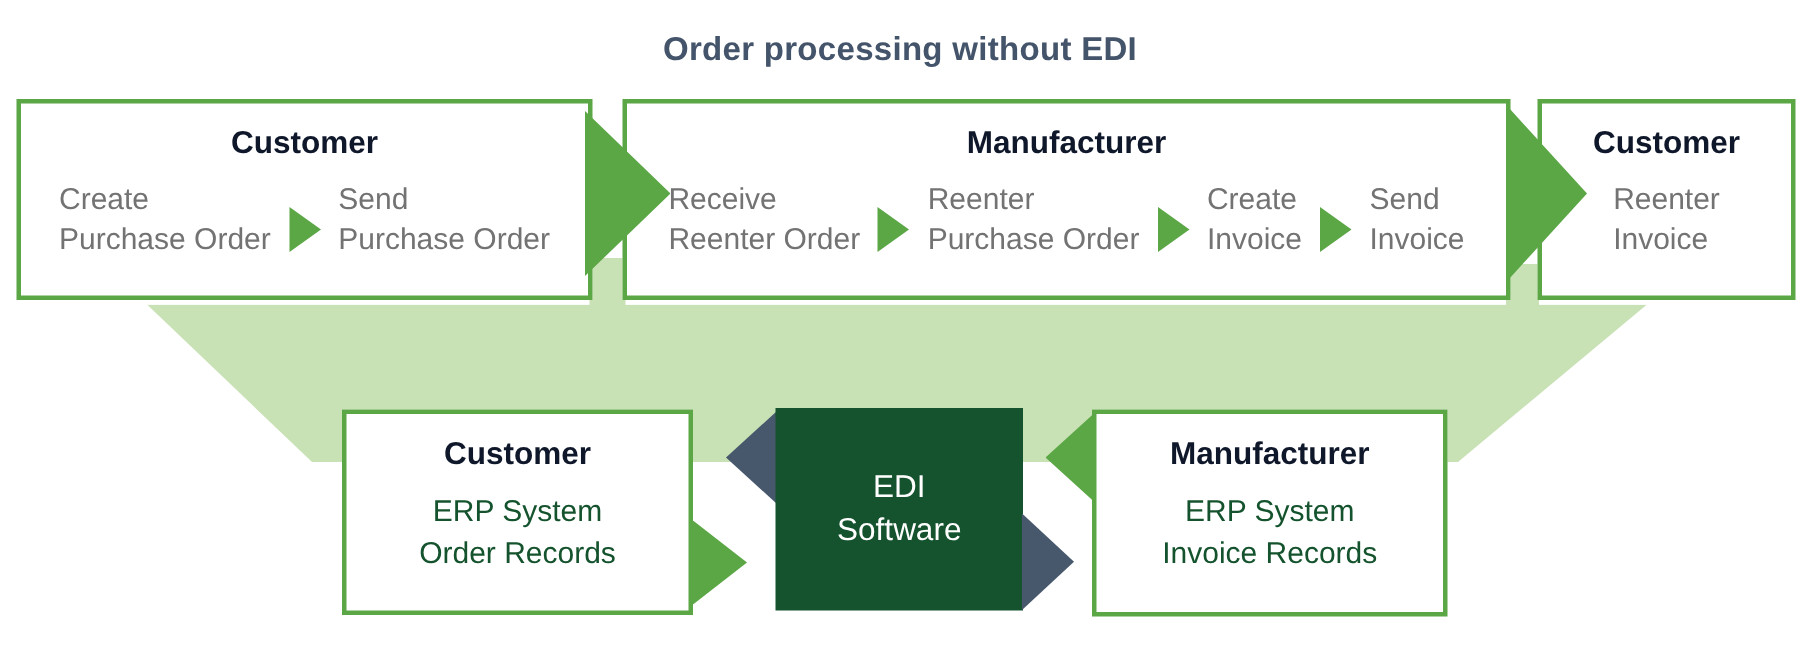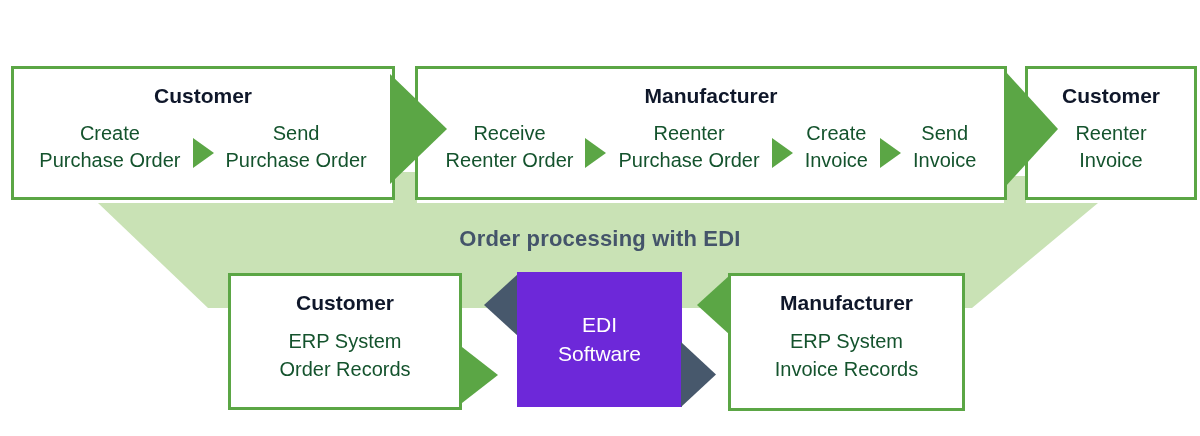--- a/index.html
+++ b/index.html
@@ -40,21 +40,21 @@
   .box-bottom-customer{left:228px;top:273px;width:234px;height:137px;}
   .box-bottom-manufacturer{left:728px;top:273px;width:237px;height:138px;}
   .box-title{
     font-weight:bold;font-size:21px;color:#0f172a;margin-top:14px;line-height:1.2;
   }
   .steps{
     display:flex;align-items:center;justify-content:center;
     margin-top:12px;gap:12px;
   }
   .step{
-    font-size:20px;color:#14532d;text-align:center;line-height:1.35;
+    font-size:20px;color:#737373;text-align:left;line-height:1.35;
     white-space:pre-line;
   }
   .body-text{
     font-size:20px;color:#14532d;text-align:center;line-height:1.4;
     margin-top:12px;white-space:pre-line;
   }
   
   .tri-step{
     width:0;height:0;flex:0 0 auto;
     border-left:21px solid #5BA645;
@@ -65,21 +65,21 @@
   
   .big-arrow{
     position:absolute;background:#5BA645;z-index:3;
     clip-path:polygon(0 0, 100% 50%, 0 100%);
   }
   .big-arrow-1{left:390px;top:74px;width:57px;height:110px;}
   .big-arrow-2{left:1006px;top:72px;width:52px;height:114px;}
   
   .edi-body{
     position:absolute;left:517px;top:272px;width:165px;height:135px;
-    background:#6d28d9;z-index:2;
+    background:#14532d;z-index:2;
     display:flex;align-items:center;justify-content:center;
   }
   .edi-label{
     color:#ffffff;font-size:21px;line-height:1.35;text-align:center;white-space:pre-line;
   }
   .dark-arrow-left{
     position:absolute;left:484px;top:274px;width:34px;height:62px;
     background:#47586C;z-index:2;
     clip-path:polygon(100% 0, 100% 100%, 0 50%);
   }
@@ -101,21 +101,21 @@
 </style>
 </head>
 <body>
 
 <div class="canvas">
 
   <div class="funnel"></div>
   <div class="neck neck-left"></div>
   <div class="neck neck-right"></div>
 
-  <div class="section-title title-mid">Order processing with EDI</div>
+  <div class="section-title title-top">Order processing without EDI</div>
 
   <div class="gbox box-top-customer-left">
     <div class="box-title">Customer</div>
     <div class="steps">
       <div class="step">Create
 Purchase Order</div>
       <div class="tri-step"></div>
       <div class="step">Send
 Purchase Order</div>
     </div>

